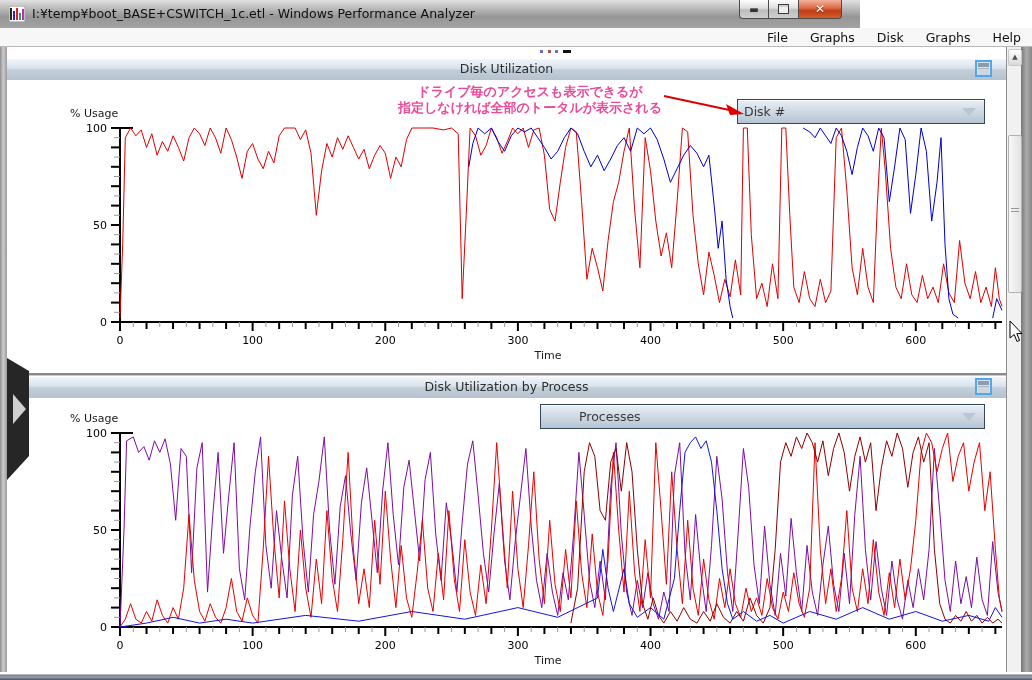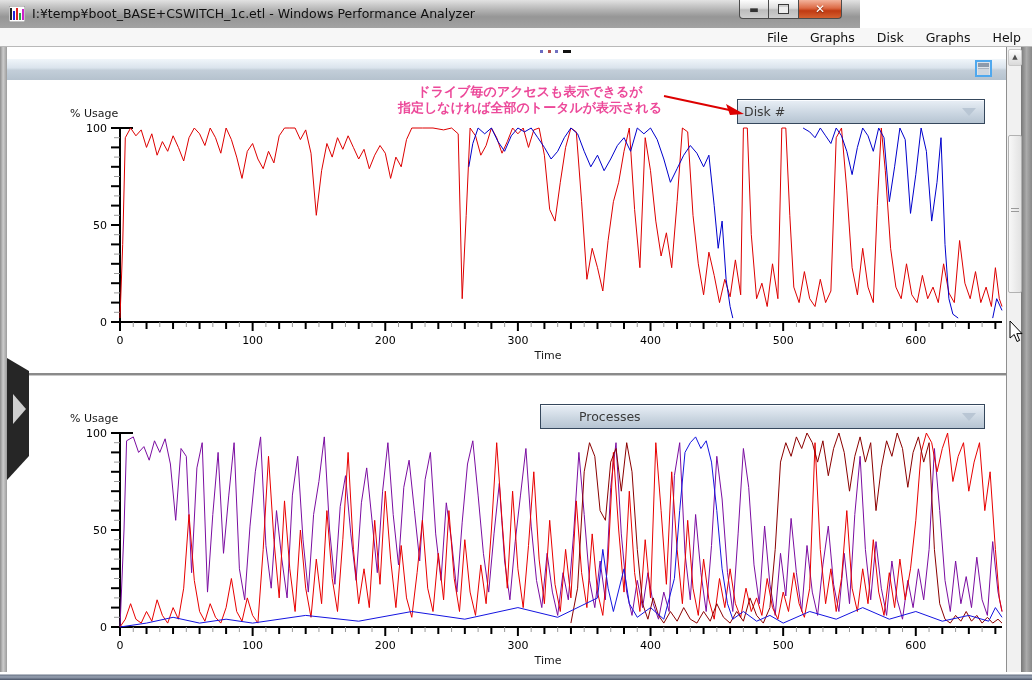--- a/index.html
+++ b/index.html
@@ -112,20 +112,21 @@
   </div>
 
   <div class="top-sliver">
     <span class="sliver-dot" style="left:533px;background:#6a6ac0;"></span>
     <span class="sliver-dot" style="left:541px;background:#b05050;"></span>
     <span class="sliver-dot" style="left:548px;background:#7070c0;"></span>
     <span class="sliver-dot" style="left:556px;width:8px;background:#111;"></span>
   </div>
 
   <div class="panel-header" style="top:58px;">
+    <div class="ptitle">Disk Utilization</div>
     <div class="popout-btn">
       <span class="bar"></span>
       <span class="body"></span>
     </div>
   </div>
 
   <div class="panel-body" style="top:80px;height:289px;"></div>
 
   <span class="axis-label" style="left:70px;top:107px;">% Usage</span>
   <span class="axis-label" style="left:528px;top:349px;width:40px;text-align:center;">Time</span>
@@ -249,20 +250,27 @@
 
   <div class="combo" style="left:737px;top:99px;width:248px;justify-content:center;">
     <span class="val">Disk #</span>
     <span class="arrow"></span>
   </div>
 
   <div class="splitter">
       <div class="line"></div>
     </div>
 
+  <div class="panel-header" style="top:376px;">
+    <div class="ptitle">Disk Utilization by Process</div>
+    <div class="popout-btn">
+      <span class="bar"></span>
+      <span class="body"></span>
+    </div>
+  </div>
 
   <div class="panel-body" style="top:398px;height:274px;"></div>
 
   <span class="axis-label" style="left:70px;top:412px;">% Usage</span>
   <span class="axis-label" style="left:528px;top:654px;width:40px;text-align:center;">Time</span>
 
   <svg class="chart" style="top:398px;" width="999" height="274">
       <line x1="105" y1="229" x2="995" y2="229" stroke="#000" stroke-width="2"></line>
       <line x1="113" y1="35" x2="113" y2="229" stroke="#000" stroke-width="2"></line>
       <line x1="113" y1="35" x2="126" y2="35" stroke="#000" stroke-width="2"></line>

